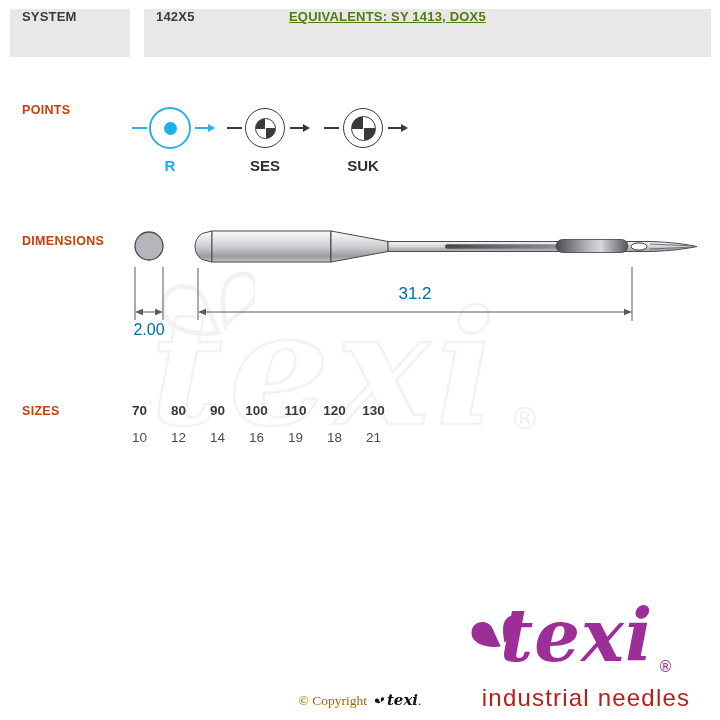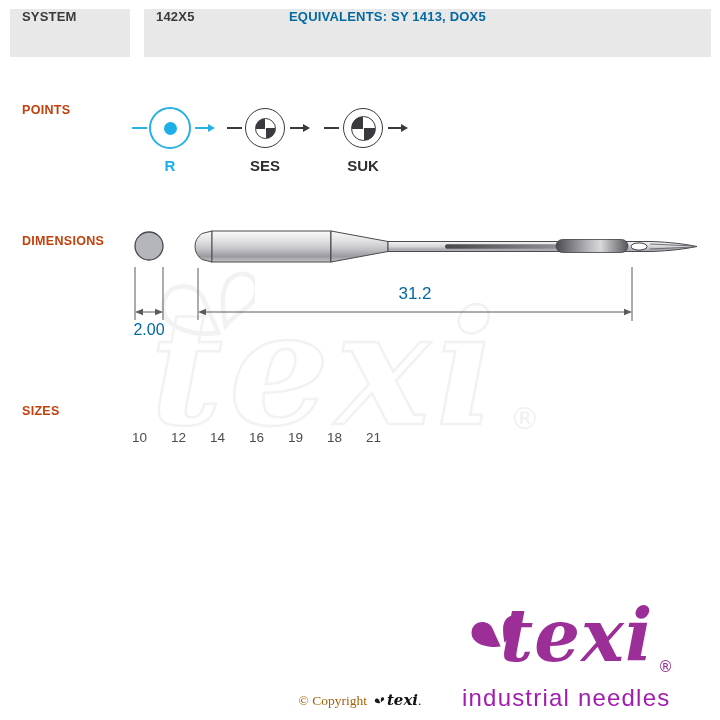--- a/index.html
+++ b/index.html
@@ -10,21 +10,21 @@
   .watermark{position:absolute;left:150px;top:290px;z-index:0;display:flex;align-items:flex-end;}
   .wm-text{font-family:"DejaVu Serif",serif;font-style:italic;font-weight:bold;font-size:158px;
            line-height:1;color:rgba(0,0,0,0);-webkit-text-stroke:2.5px #f2f2f2;letter-spacing:6px;}
   .wm-reg{font-size:30px;color:#f0f0f0;margin-left:8px;margin-bottom:12px;font-family:"DejaVu Sans",sans-serif;}
   .wm-fly{position:absolute;left:-5px;top:-38px;}
 
   
   .hdr-box{position:absolute;top:9px;height:48px;background:#e8e8e9;display:flex;align-items:flex-start;z-index:2;}
   .hdr-box span{padding-left:12px;font-size:13px;letter-spacing:.2px;}
   .hdr-bold span{font-weight:bold;color:#3a3a3c;}
-  .hdr-reg span{font-weight:600;color:#0369a1;}
+  .hdr-reg span{font-weight:600;color:#4d7c0f;text-decoration:underline;}
 
   
   .sec-label{position:absolute;left:22px;font-size:12.5px;font-weight:bold;color:#c2410c;
              letter-spacing:.3px;z-index:2;}
 
   
   .dash{position:absolute;height:2px;width:15px;background:#3a3a3e;z-index:2;}
   .dash.cyan{background:#29b1e6;}
   .arr{position:absolute;height:2px;width:13px;background:#3a3a3e;z-index:2;}
   .arr::after{content:"";position:absolute;right:-7px;top:-3px;border-left:7px solid #3a3a3e;
@@ -62,22 +62,22 @@
                       font-size:15px;color:#111;margin-left:3px;}
   .copyright .c-fly{margin-left:6px;position:relative;top:1px;}
   .copyright .c-dot{font-size:13.5px;color:#1c1c1c;}
 
   .logo{position:absolute;right:8px;top:598px;width:250px;height:118px;z-index:2;}
   .logo-fly{position:absolute;left:0px;top:6px;}
   .logo-text{position:absolute;left:38px;top:2px;font-family:"DejaVu Serif",serif;font-style:italic;
              font-weight:bold;font-size:72px;line-height:1;color:#9b2e97;letter-spacing:1px;}
   .logo-reg{position:absolute;left:196px;top:60px;font-size:15px;color:#9b2e97;
             font-family:"DejaVu Sans",sans-serif;}
-  .logo-tagline{position:absolute;left:0;right:2px;top:86px;text-align:left;font-size:24px;
-                font-weight:400;letter-spacing:1.2px;color:#a21caf;}
+  .logo-tagline{position:absolute;left:0;right:2px;top:86px;text-align:center;font-size:24px;
+                font-weight:400;letter-spacing:1.2px;color:#b91c1c;}
 </style>
 </head>
 <body>
 
 <div class="canvas">
 
   <div class="watermark">
     <svg class="wm-fly" width="110" height="110" viewBox="0 0 60 60">
       <g fill="none" stroke="#f2f2f2" stroke-width="2.5">
         <path d="M40,44 C28,46 8,42 10,28 C12,16 28,16 32,26 C35,33 38,39 40,44 Z"></path>
@@ -181,20 +181,29 @@
       <line x1="204" y1="102" x2="626" y2="102"></line>
       <polygon points="198,102 206,98.8 206,105.2" fill="#5a5a60" stroke="none"></polygon>
       <polygon points="632,102 624,98.8 624,105.2" fill="#5a5a60" stroke="none"></polygon>
     </g>
   </svg>
 
   <div class="dim-text" style="left:123px;top:321px;width:52px;">2.00</div>
   <div class="dim-text" style="left:385px;top:284px;width:60px;font-size:17px;">31.2</div>
 
   <div class="sec-label" style="top:404px;">SIZES</div>
+  <div class="size-row nm" style="top:403px;">
+    <span class="size-cell">70</span>
+    <span class="size-cell">80</span>
+    <span class="size-cell">90</span>
+    <span class="size-cell">100</span>
+    <span class="size-cell">110</span>
+    <span class="size-cell">120</span>
+    <span class="size-cell">130</span>
+  </div>
   <div class="size-row singer" style="top:430px;">
     <span class="size-cell">10</span>
     <span class="size-cell">12</span>
     <span class="size-cell">14</span>
     <span class="size-cell">16</span>
     <span class="size-cell">19</span>
     <span class="size-cell">18</span>
     <span class="size-cell">21</span>
   </div>
 

